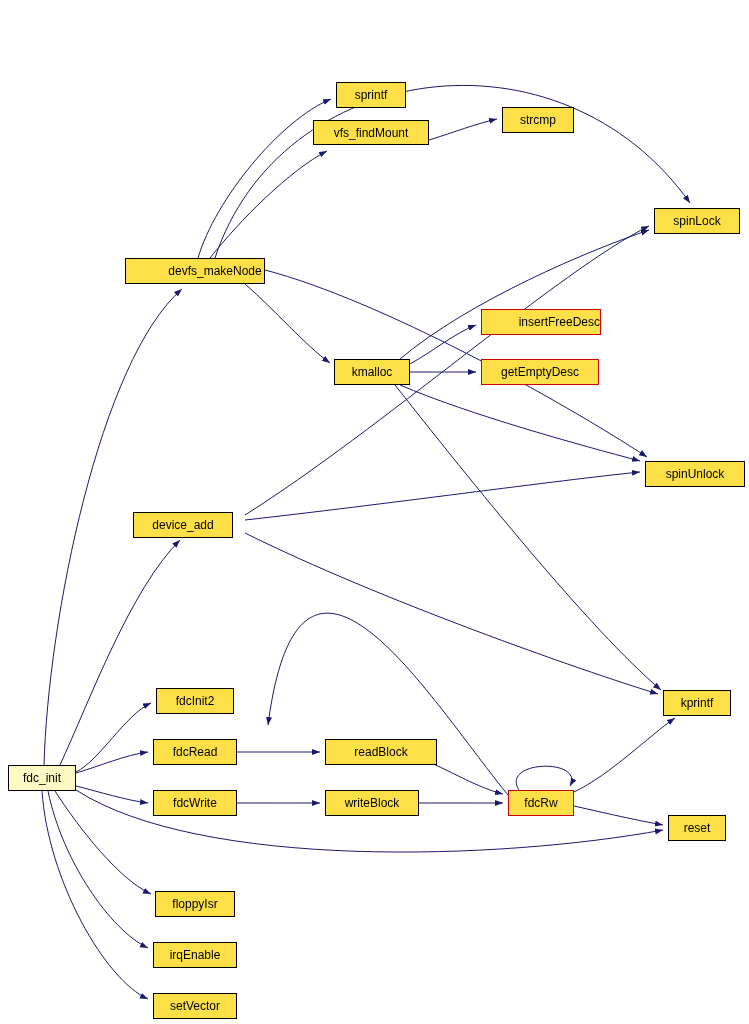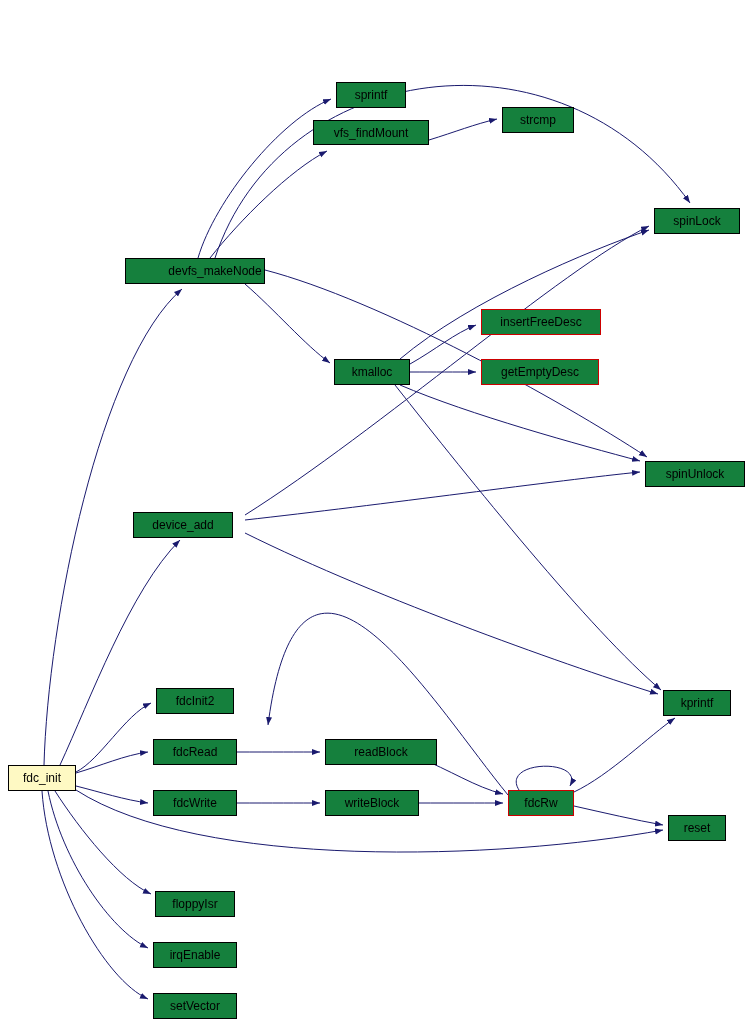--- a/index.html
+++ b/index.html
@@ -21,21 +21,21 @@
     position: absolute;
     left: 0;
     top: 0;
     width: 749px;
     height: 1024px;
   }
   .node {
     position: absolute;
     box-sizing: border-box;
     border: 1px solid #000000;
-    background: #15803d;
+    background: #fde047;
     color: #000000;
     font-size: 12px;
     line-height: 1;
     display: flex;
     align-items: center;
     justify-content: center;
     white-space: nowrap;
     z-index: 2;
   }
   .node.root {
@@ -114,21 +114,21 @@
     </div>
   <div class="node" style="left:502px; top:107px; width:72px; height:26px;">
       <span>strcmp</span>
     </div>
   <div class="node" style="left:654px; top:208px; width:86px; height:26px;justify-content:center;">
       <span>spinLock</span>
     </div>
   <div class="node" style="left:334px; top:359px; width:76px; height:26px;">
       <span>kmalloc</span>
     </div>
-  <div class="node highlight" style="left:481px; top:309px; width:120px; height:26px;">
+  <div class="node highlight" style="left:481px; top:309px; width:120px; height:26px;justify-content:flex-end;">
       <span>insertFreeDesc</span>
     </div>
   <div class="node highlight" style="left:481px; top:359px; width:118px; height:26px;">
       <span>getEmptyDesc</span>
     </div>
   <div class="node" style="left:645px; top:461px; width:100px; height:26px;">
       <span>spinUnlock</span>
     </div>
   <div class="node" style="left:133px; top:512px; width:100px; height:26px;">
       <span>device_add</span>

